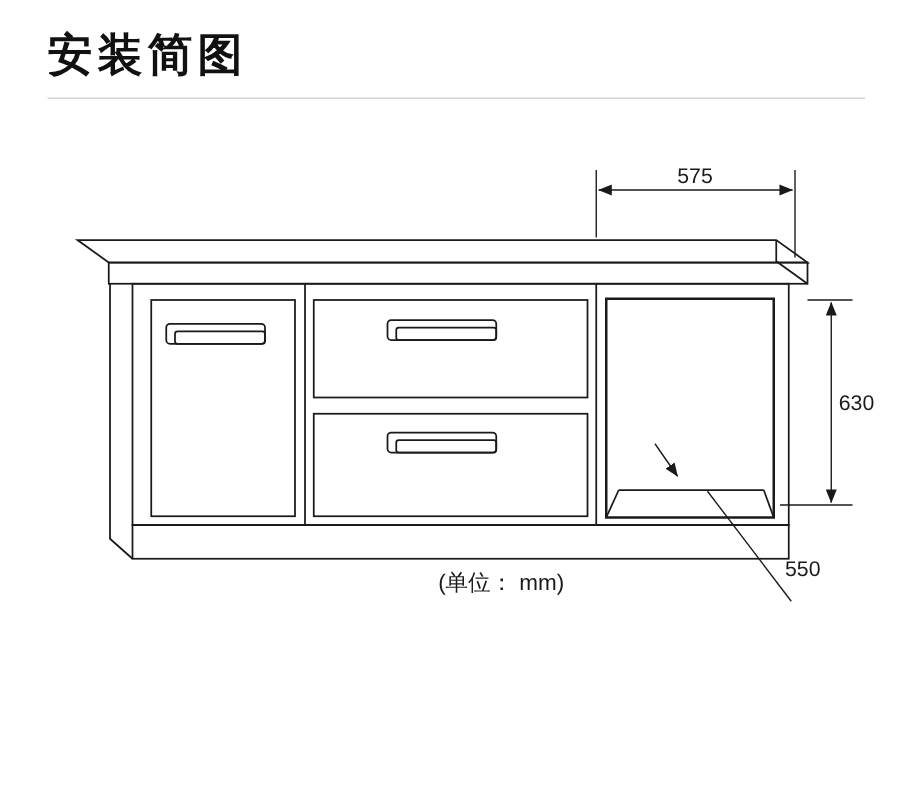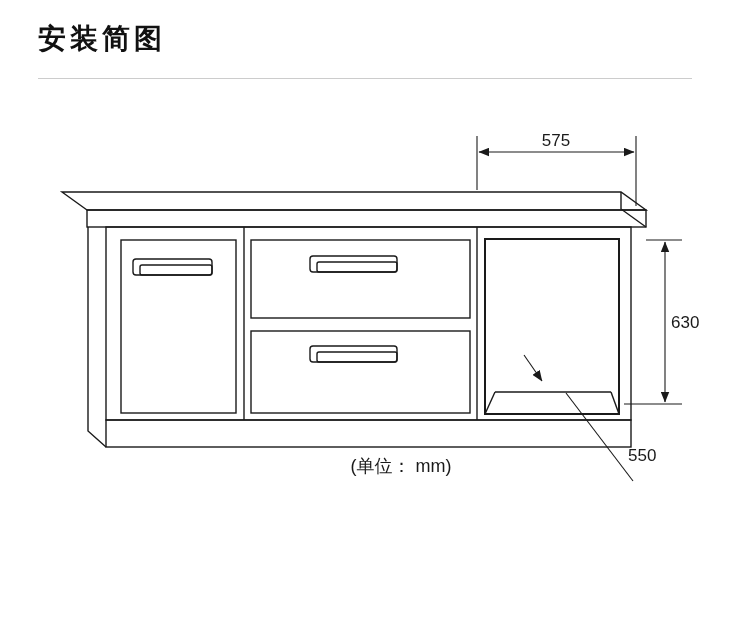--- a/index.html
+++ b/index.html
@@ -5,21 +5,21 @@
   html,body{margin:0;padding:0;background:#ffffff;}
   .canvas{
     position:relative;
     width:730px;height:639px;
     background:#ffffff;
     font-family:"Liberation Sans", sans-serif;
     overflow:hidden;
   }
   .page-title{
     position:absolute;left:38px;top:24px;
-    font-size:28px;font-weight:700;color:#111111;
+    font-size:36px;font-weight:700;color:#111111;
     letter-spacing:4px;line-height:1.1;
     font-family:"Liberation Sans", sans-serif;
   }
   .title-divider{
     position:absolute;left:38px;top:78px;width:654px;height:0;
     border-top:1px solid #cccccc;
   }
   svg.diagram{position:absolute;left:0;top:0;}
   text.dim{
     font-family:"Liberation Sans", sans-serif;

